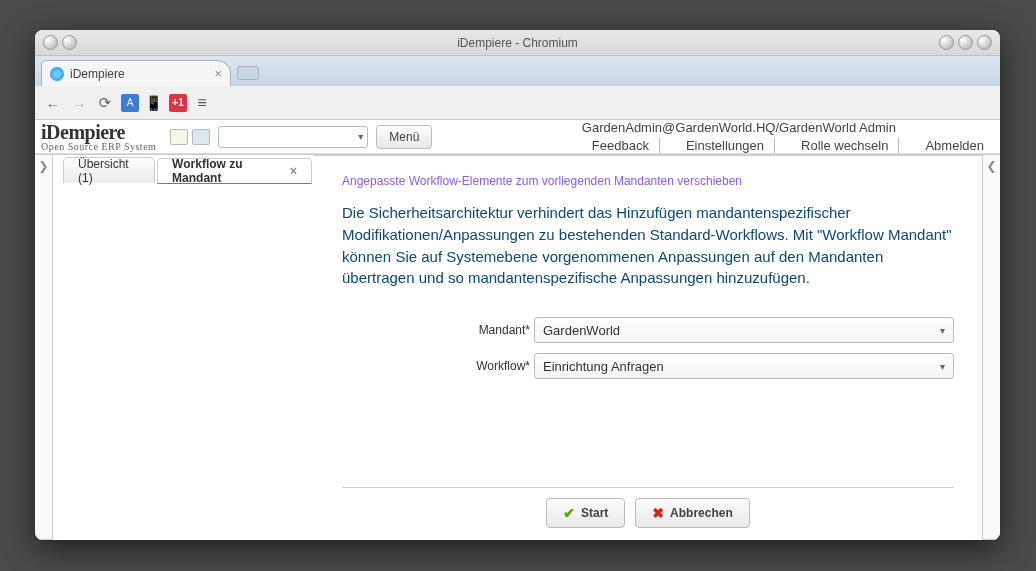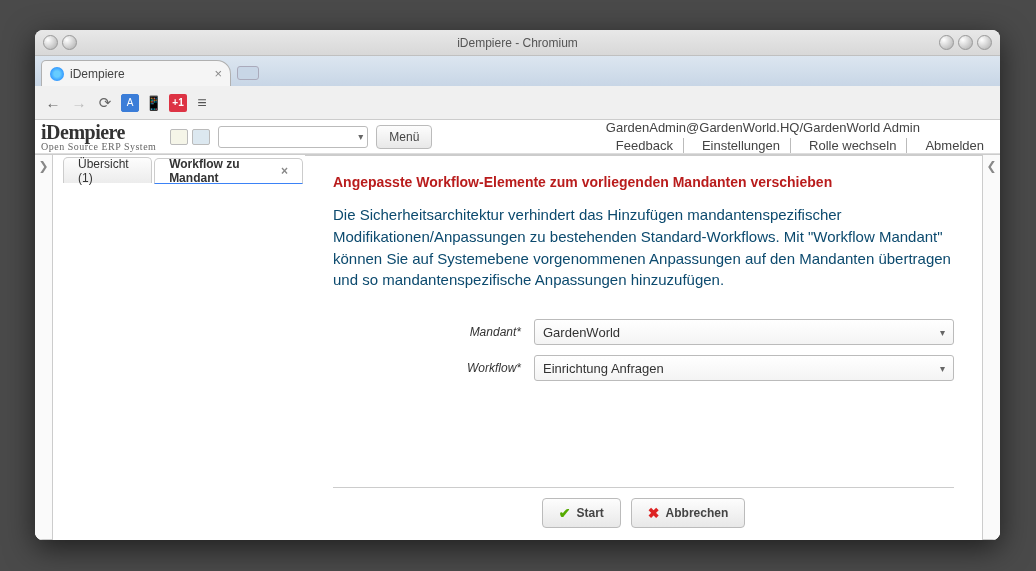--- a/index.html
+++ b/index.html
@@ -99,21 +99,21 @@
   .caret { font-size:10px; color:#666; }
   .menu-btn {
     margin-left:8px; height:24px; padding:0 12px;
     background:linear-gradient(#fdfdfd,#e8e8e8);
     border:1px solid #bbb; border-radius:4px;
     display:flex; align-items:center; font-size:12px; color:#444;
   }
   .header-right {
     margin-left:auto; text-align:left; font-size:13px; color:#444;
   }
-  .header-links { margin-top:3px; display:flex; gap:8px; }
+  .header-links { margin-top:3px; display:flex; gap:16px; }
   .header-links span { padding:0 10px; border-right:1px solid #bbb; }
   .header-links span:last-child { border-right:none; }
 
   .app-body {
     flex:1; display:flex; position:relative;
   }
   .side-handle {
     width:18px; border:1px solid #ccc; background:#fafafa;
     display:flex; align-items:flex-start; justify-content:center; padding-top:4px;
     font-size:12px; color:#888;
@@ -141,33 +141,33 @@
     background:#fff; font-weight:bold;
     position:relative; top:1px; border-bottom:1px solid #3b82f6;align-items:center;
   }
   .doc-tab .x { margin-left:8px; color:#888; font-size:12px;}
   .doc-content {
     flex:1; border-top:1px solid #ccc;
     padding:18px 28px 12px;
     display:flex; flex-direction:column;
   }
   h2.page-title {
-    font-size:14px; font-weight:bold; color:#b91c1c;
+    font-size:12px; font-weight:normal; color:#8b5cf6;
     margin-bottom:14px;
   }
   .desc {
     font-size:15px; color:#0c4a6e; line-height:1.45;
     margin-bottom:28px;
   }
   .form-rows { margin-left:100px; }
   .form-row {
     display:flex; align-items:center; margin-bottom:10px;
   }
   .form-label {
-    width:88px; text-align:right; font-size:12px; color:#333; margin-right:13px;font-style:italic;
+    width:88px; text-align:right; font-size:12px; color:#333; margin-right:4px;
   }
   .form-select {
     width:420px; height:26px;
     background:linear-gradient(#fff,#f4f4f4);
     border:1px solid #bbb; border-radius:3px;
     display:flex; align-items:center; padding:0 8px;
     font-size:13px; color:#333;
     justify-content:space-between;
     gap:24px;
   }

